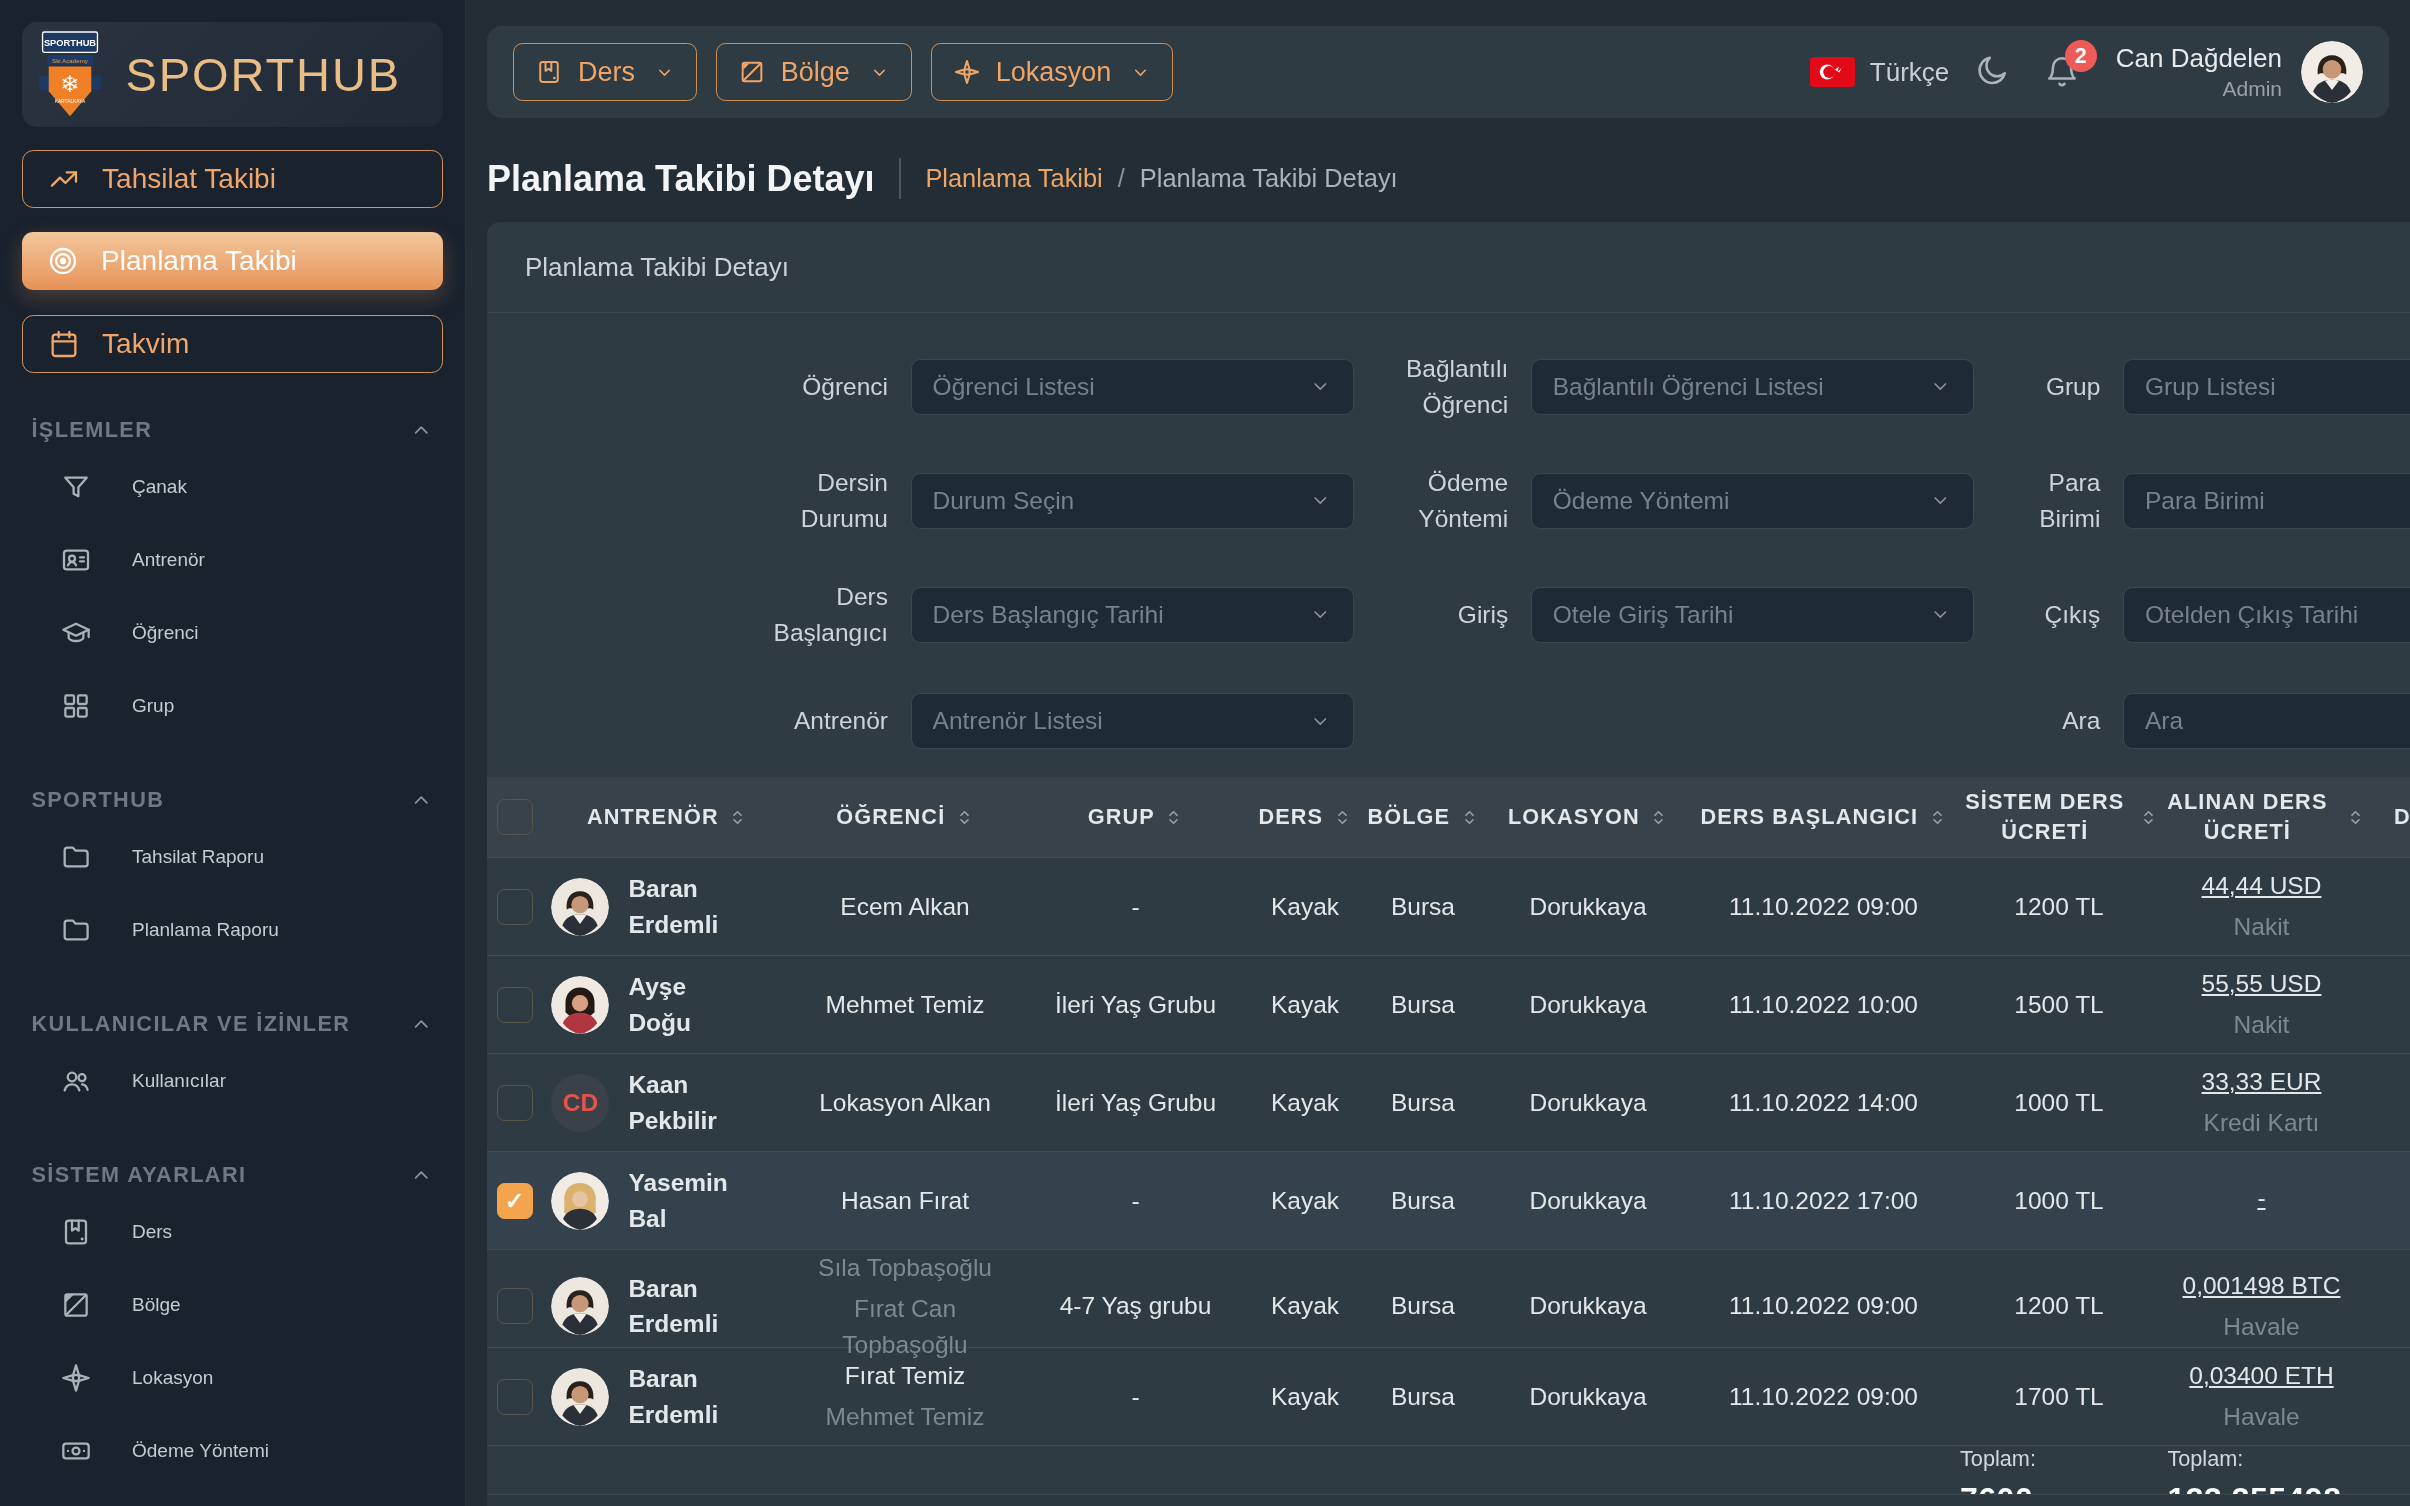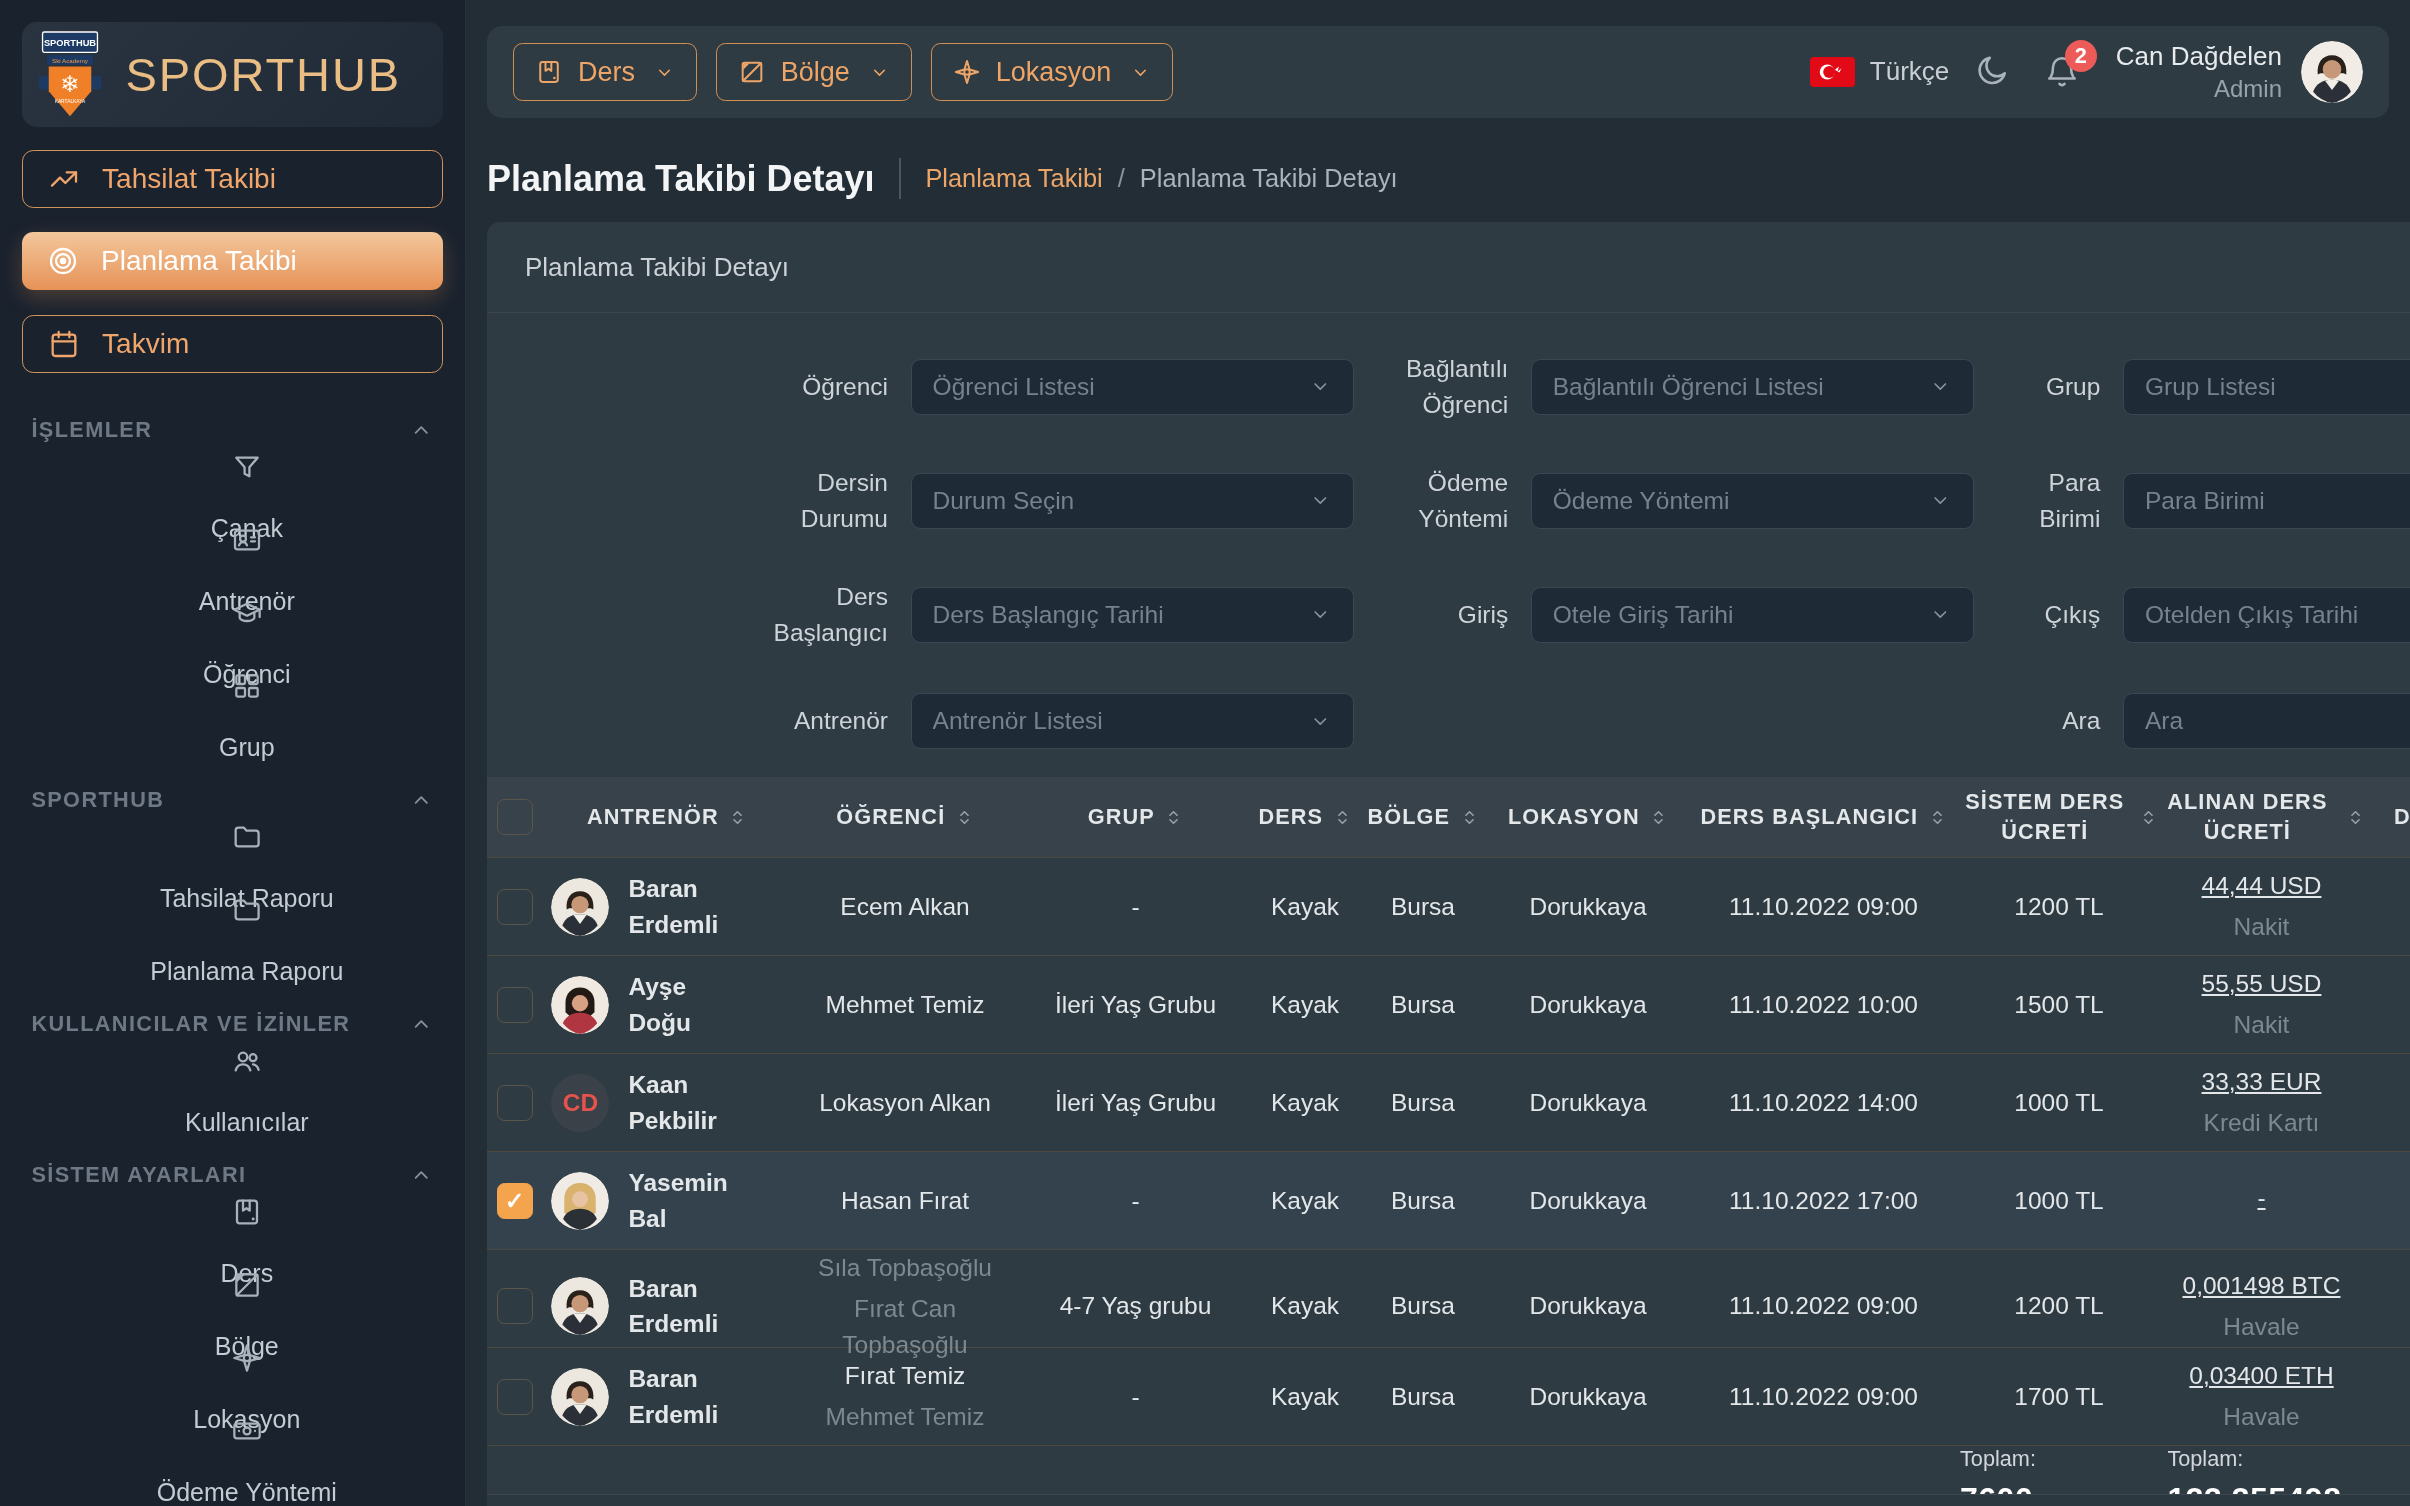--- a/index.html
+++ b/index.html
@@ -10,40 +10,40 @@
   .logo-box{display:flex;align-items:center;gap:24.5px;background:linear-gradient(135deg,#2a3340,#202936);border-radius:15px;height:105px;padding:0 17px;margin-bottom:22.6px;cursor:pointer;}
   .logo-box svg.badge{width:62px;height:89px;flex:0 0 auto;}
   .brand-text{font-size:47px;font-weight:500;letter-spacing:1.9px;color:#e9bd83;}
   .side-btn{width:100%;height:58px;border-radius:11.3px;border:1.9px solid #d2945c;background:transparent;color:#f0a66b;font-family:inherit;font-size:28px;display:flex;align-items:center;gap:22.6px;padding:0 24.5px;margin-bottom:24.5px;cursor:pointer;}
   .side-btn .sicon{width:32px;height:32px;display:inline-flex;}
   .side-btn.active{border:none;background:linear-gradient(180deg,#f3c79c,#e69257);color:#ffffff;box-shadow:0 7.5px 21px rgba(235,150,85,.25);}
   .section{margin-top:37px;}
   .section-head{height:41px;display:flex;align-items:center;justify-content:space-between;padding:0 9.4px;cursor:pointer;}
   .sec-title{font-size:21.7px;letter-spacing:1.4px;color:#6e7985;font-weight:600;}
   .sec-chev{width:24.5px;height:24.5px;color:#8b949d;display:inline-flex;}
-  .side-item{height:73px;display:flex;align-items:center;gap:31px;padding:0 9.4px 0 38px;color:#c5cbd2;font-size:25px;cursor:pointer;flex-direction:column;}
+  .side-item{height:73px;display:flex;align-items:center;gap:40px;padding:0 9.4px 0 38px;color:#c5cbd2;font-size:19px;cursor:pointer;}
   .side-item .sicon{width:32px;height:32px;color:#a9b2ba;display:inline-flex;}
   .sicon svg,.sec-chev svg,.chev svg,.tbicon svg,.sort svg{width:100%;height:100%;}
   
   .main{position:absolute;left:466px;top:0;width:1944px;height:1507px;padding:26px 0 0 21px;}
   .topbar{width:1902px;height:92px;background:#2e3b42;border-radius:15px;display:flex;align-items:center;padding:0 26px;gap:19px;}
   .tb-left{display:flex;align-items:center;gap:19px;}
   .tb-btn{height:58px;border:1.9px solid #cf8f56;border-radius:9.4px;background:transparent;color:#efa567;font-family:inherit;font-size:27px;display:inline-flex;align-items:center;gap:15px;padding:0 21px;cursor:pointer;}
   .tbicon{width:28px;height:28px;display:inline-flex;}
   .tb-btn .chev{width:21px;height:21px;display:inline-flex;margin-left:3.8px;}
   .tb-right{margin-left:auto;display:flex;align-items:center;}
   .flag{width:45px;height:30px;display:inline-flex;border-radius:3.8px;overflow:hidden;cursor:pointer;}
   .lang{font-size:26px;color:#c9cfd5;margin:0 24.5px 0 15px;cursor:pointer;}
   .icon-btn{width:38px;height:38px;background:none;border:none;color:#aab3bb;cursor:pointer;display:inline-flex;position:relative;}
   .icon-btn svg{width:100%;height:100%;}
   .icon-btn.bell{margin-left:32px;}
   .badge-dot{position:absolute;top:-13px;right:-15px;min-width:32px;height:32px;border-radius:16px;background:#ec5b57;color:#fff;font-size:21.7px;font-weight:bold;display:flex;align-items:center;justify-content:center;padding:0 5.6px;}
   .user{text-align:right;margin:0 19px 0 34px;}
   .uname{font-size:26px;color:#e8ebed;}
-  .urole{font-size:24px;color:#98a2ab;margin-top:3.8px;}
+  .urole{font-size:21px;color:#98a2ab;margin-top:3.8px;}
   .avatar{width:58px;height:58px;border-radius:50%;overflow:hidden;display:inline-flex;flex:0 0 auto;}
   .avatar svg{width:100%;height:100%;}
   .avatar.big{width:62px;height:62px;cursor:pointer;}
   
   .crumbrow{display:flex;align-items:center;margin-top:36px;height:49px;}
   .crumbrow h1{font-size:36px;font-weight:600;color:#f2f4f5;}
   .vdiv{width:1.9px;height:41px;background:#4b565f;margin:0 24.5px;}
   .crumb-link{font-size:25.4px;color:#eda667;text-decoration:none;cursor:pointer;}
   .crumb-sep{font-size:25.4px;color:#8a949d;margin:0 15px;}
   .crumb-cur{font-size:25.4px;color:#aab3bb;}

